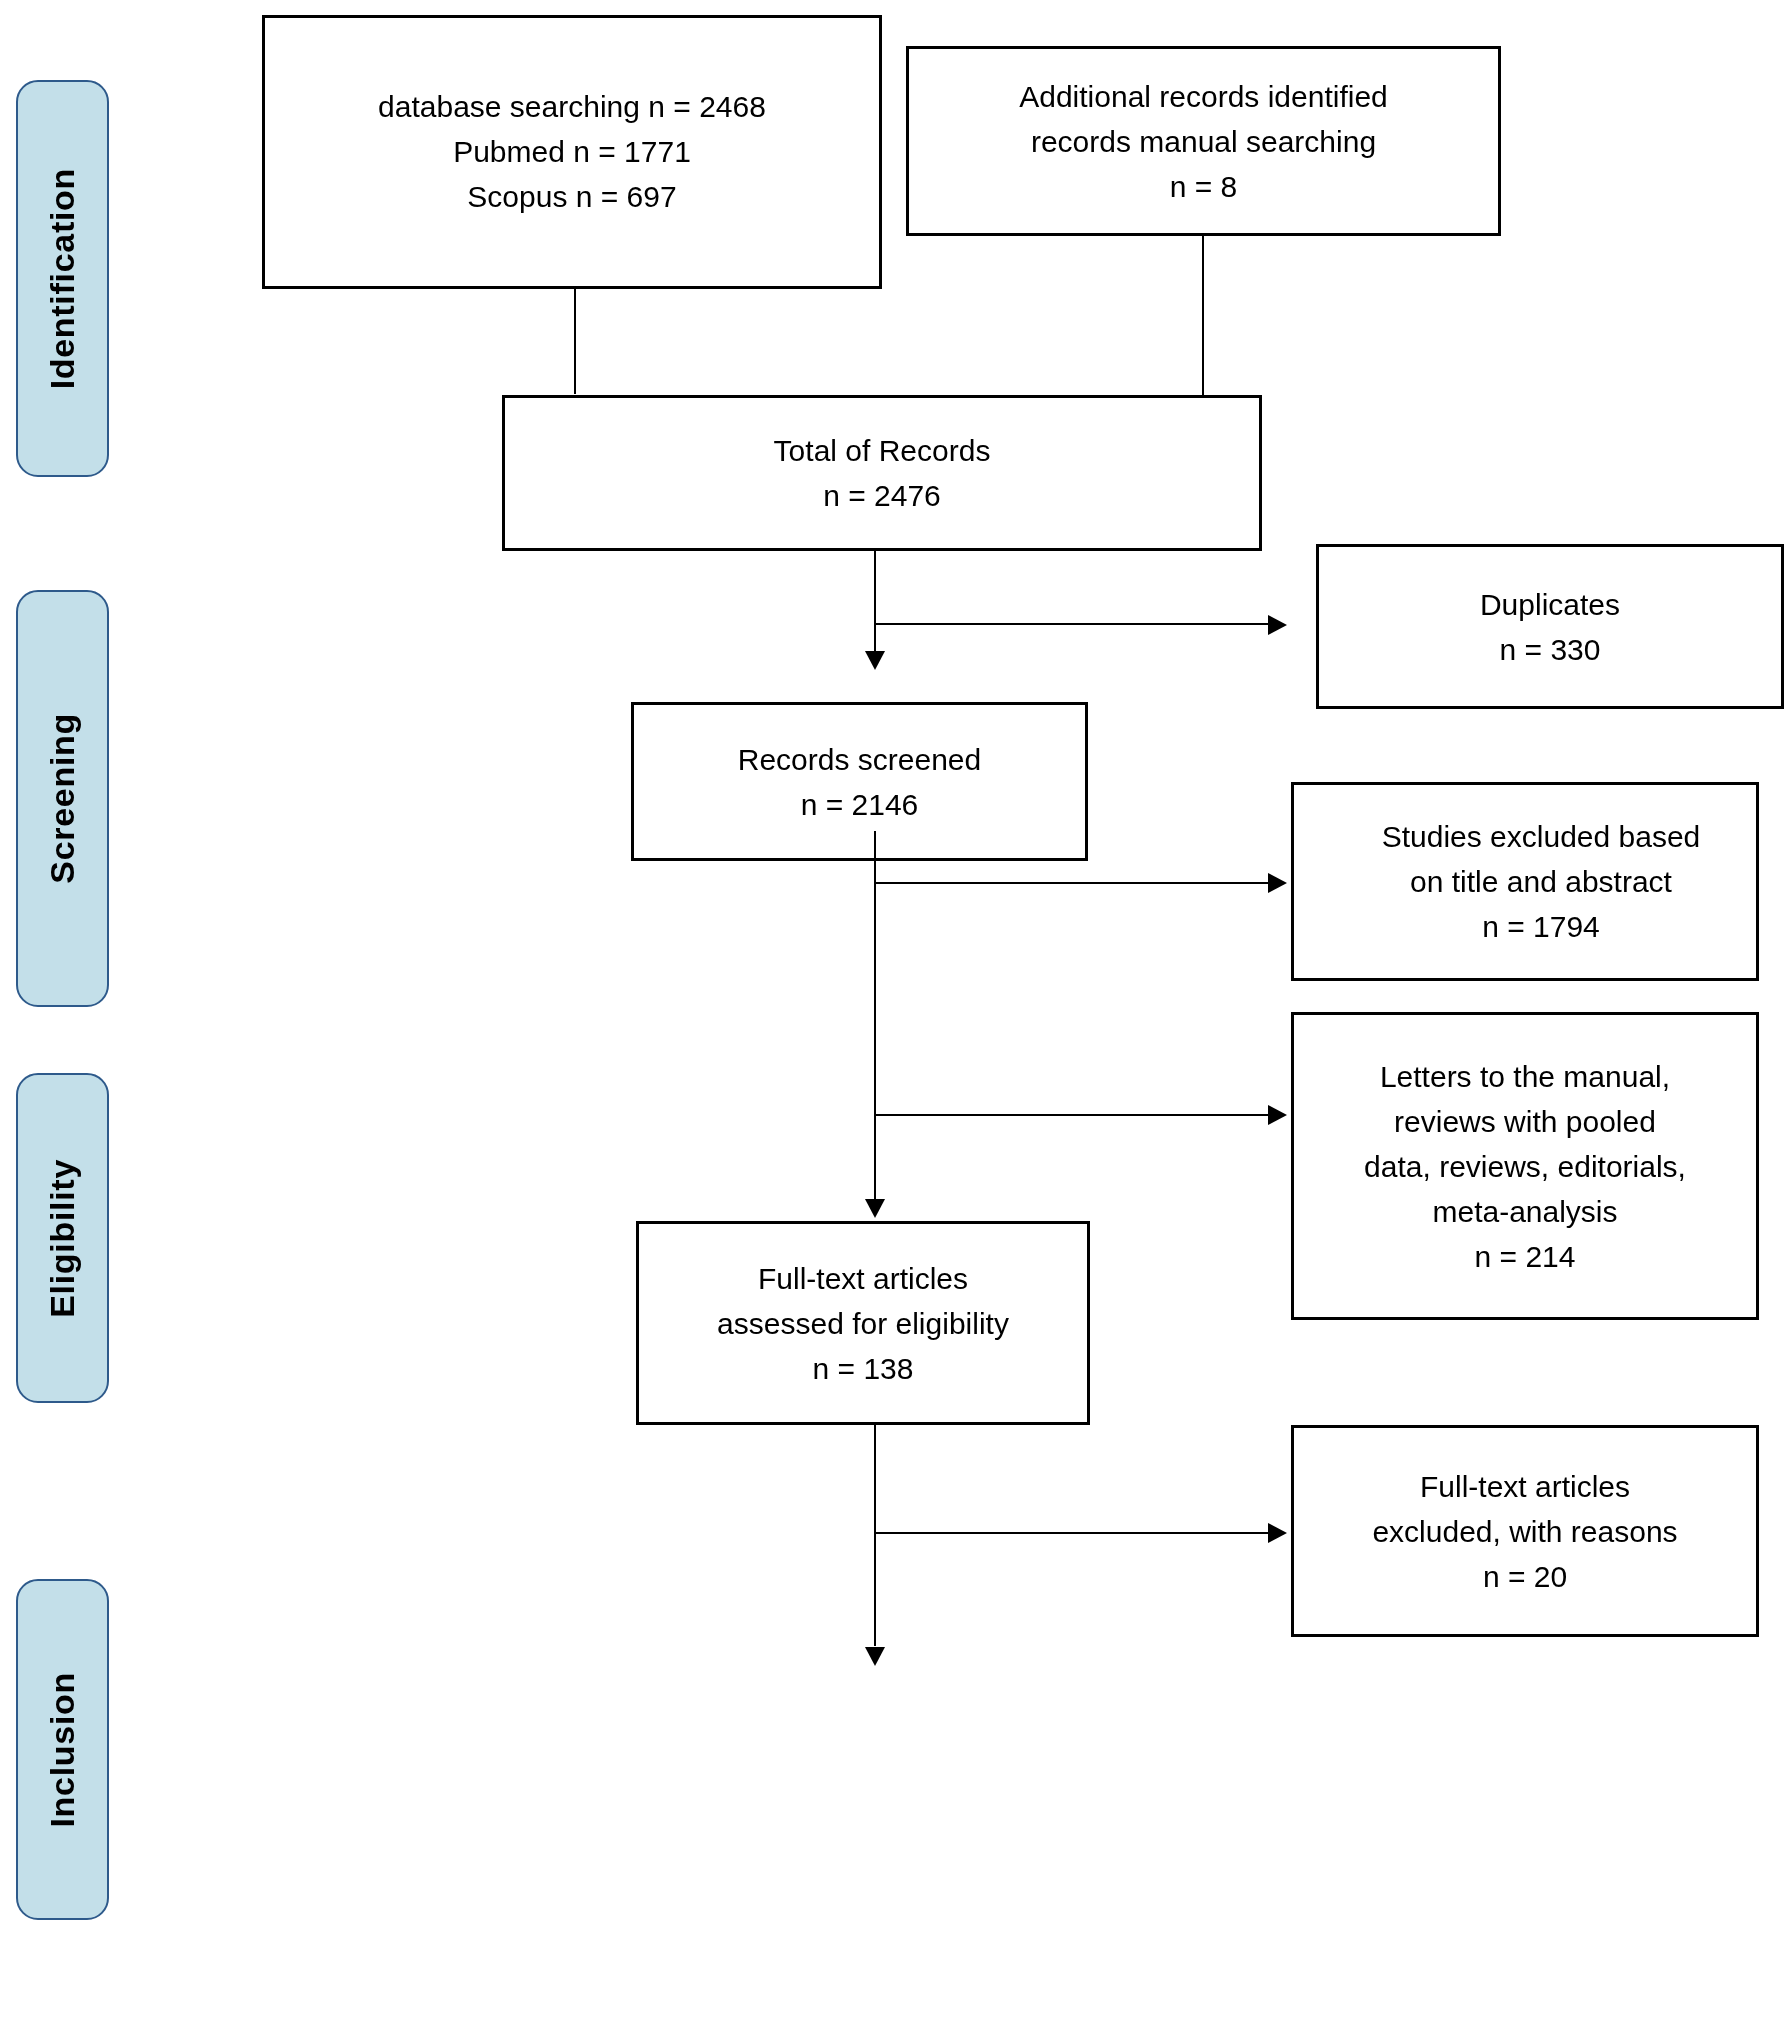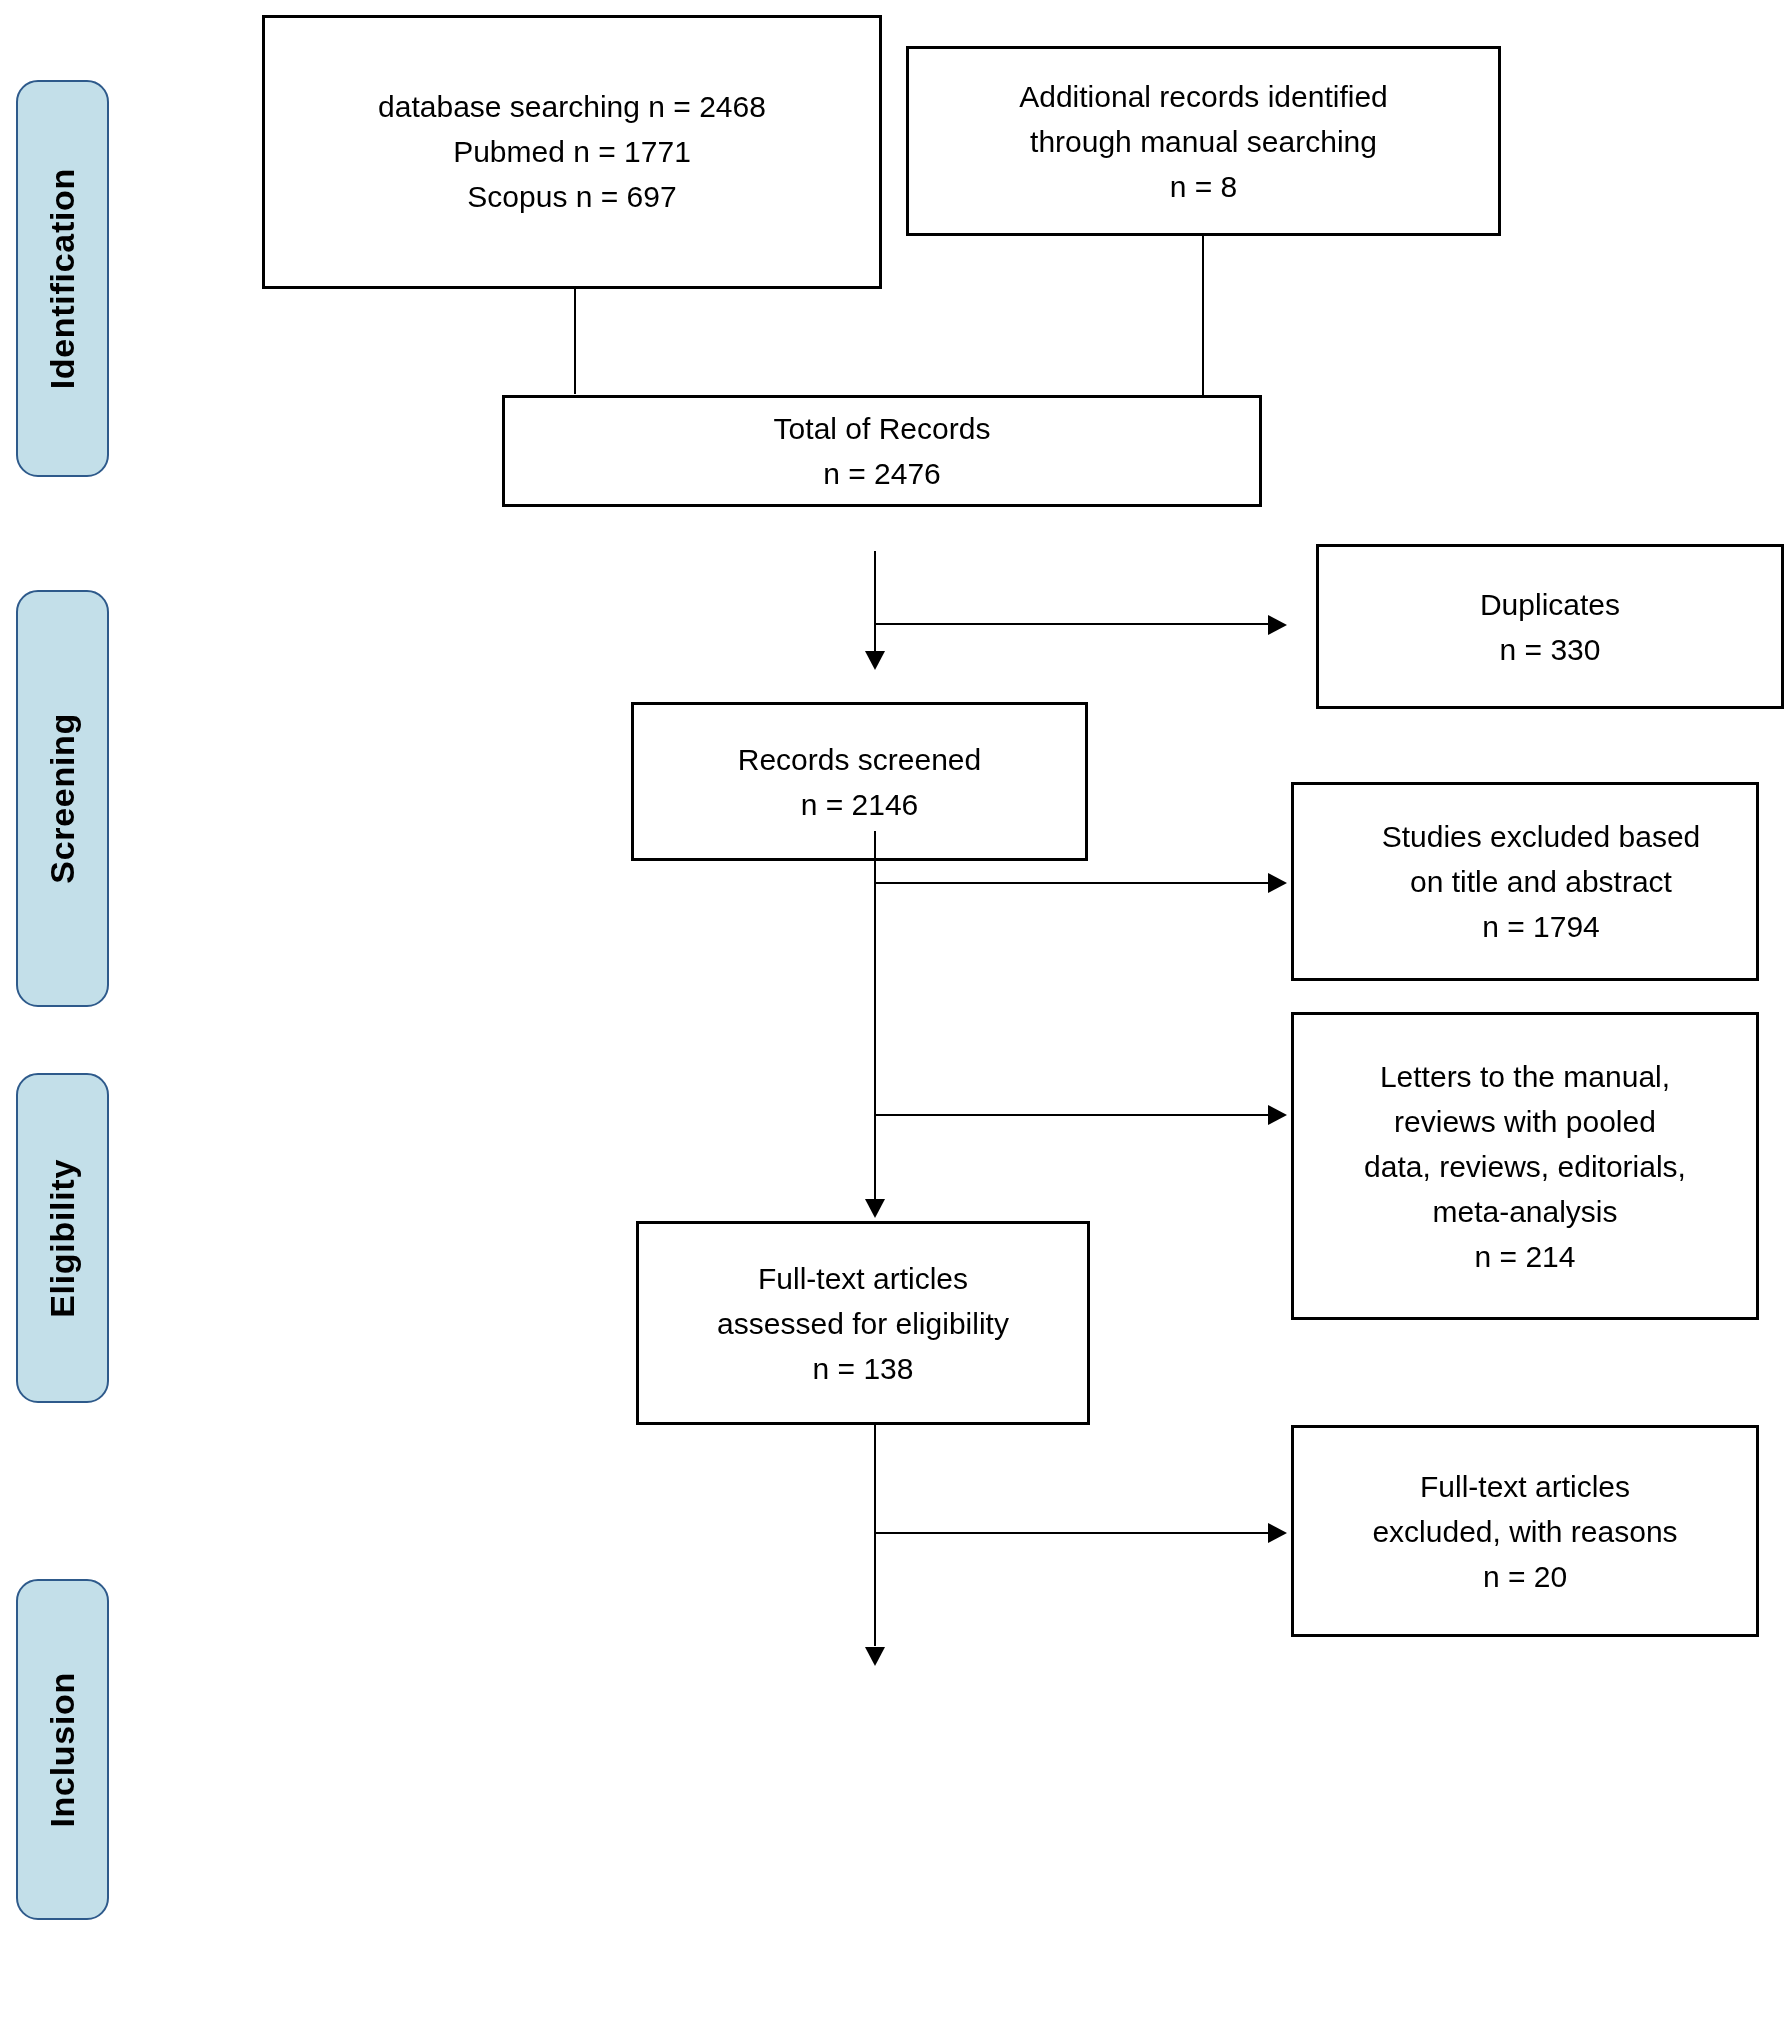--- a/index.html
+++ b/index.html
@@ -81,25 +81,25 @@
   </div>
 
   <div class="fbox" style="left:262px;top:14.8px;width:620px;height:274px;">
     <div class="ln">database searching n = 2468</div>
     <div class="ln">Pubmed n = 1771</div>
     <div class="ln">Scopus n = 697</div>
   </div>
 
   <div class="fbox" style="left:906px;top:46px;width:595px;height:190px;">
     <div class="ln">Additional records identified</div>
-    <div class="ln">through manual searching</div>
+    <div class="ln">records manual searching</div>
     <div class="ln">n = 8</div>
   </div>
 
-  <div class="fbox" style="left:502px;top:395px;width:760px;height:112px;">
+  <div class="fbox" style="left:502px;top:395px;width:760px;height:156px;">
     <div class="ln">Total of Records</div>
     <div class="ln">n = 2476</div>
   </div>
 
   <div class="fbox" style="left:631px;top:671px;width:457px;height:159px;margin-top:31px;">
     <div class="ln">Records screened</div>
     <div class="ln">n = 2146</div>
   </div>
 
   <div class="fbox" style="left:636px;top:1221px;width:454px;height:204px;">

